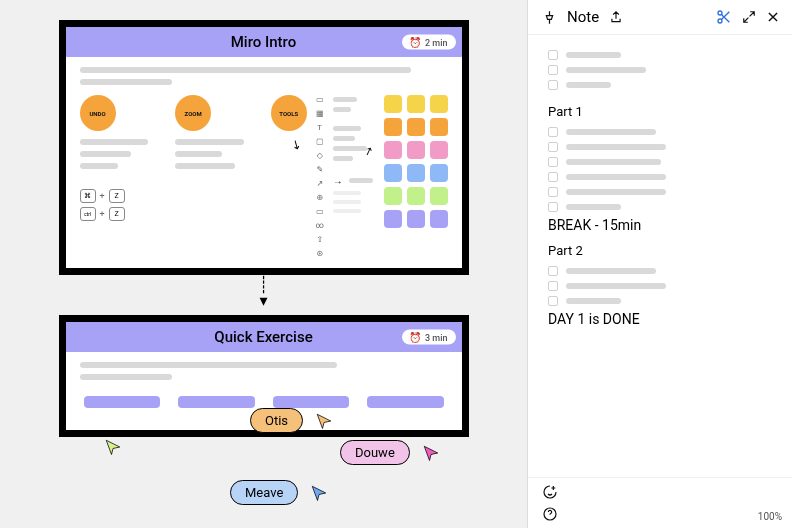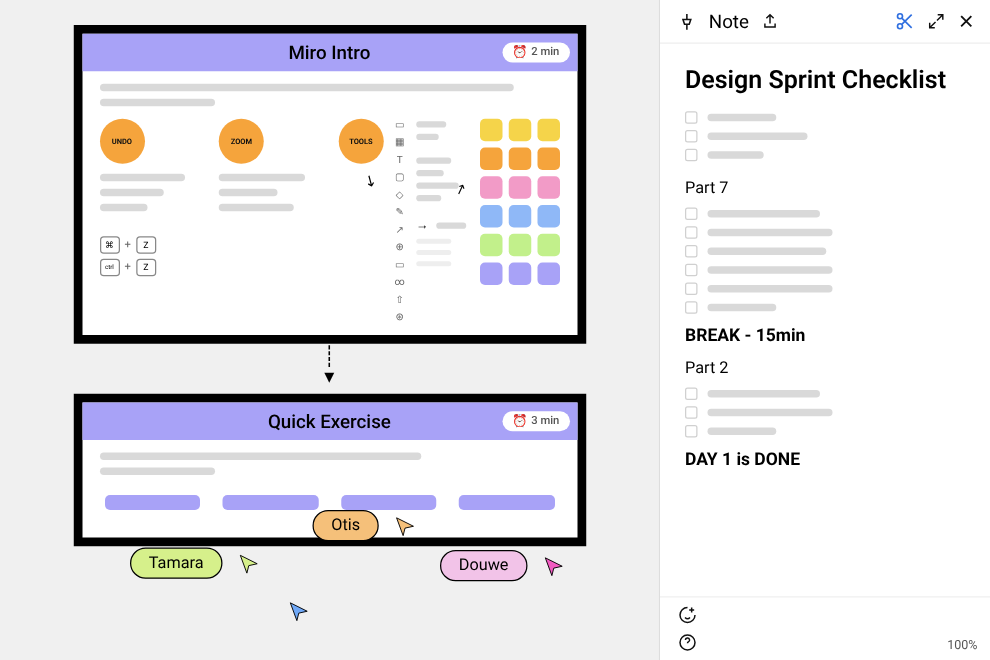--- a/index.html
+++ b/index.html
@@ -138,21 +138,21 @@
     padding:8px 12px 8px 14px;
     border-bottom:1px solid #eee;
   }
   .side-head-left { display:flex; align-items:center; gap:10px; font-size:14px; }
   .side-head-right { display:flex; align-items:center; gap:10px; font-size:14px; color:#333; }
   .icon-btn { cursor:pointer; display:inline-flex; }
 
   .side-body { padding: 10px 20px; overflow:auto; flex:1; }
   .note-title { font-size:20px; font-weight:600; margin:6px 0 14px 0; }
   .sec-label { font-size:13px; margin:6px 0 8px 0; }
-  .sec-bold { font-weight:700; font-size:14px; margin:10px 0 10px 0;}
+  .sec-bold { font-weight:400; font-size:14px; margin:0 0 10px 0;}
   .check-row { display:flex; align-items:center; gap:8px; margin:5px 0;}
   .chk { width:10px; height:10px; border:1px solid #d0d0d0; border-radius:2px; }
   .bar { height:6px; background:#d9d9d9; border-radius:3px; }
 
   .side-foot {
     padding:6px 10px 6px 14px;
     display:flex;
     align-items:flex-end;
     justify-content:space-between;
     border-top:1px solid #f0f0f0;
@@ -285,38 +285,38 @@
       <div class="ex-slots">
         <div class="slot"></div>
         <div class="slot"></div>
         <div class="slot"></div>
         <div class="slot"></div>
       </div>
     </div>
   </div>
 
   <div class="cursor" style="left:104px; top:438px;">
-    <span class="label" style="background:#d6f08b;">Tamara</span>
     <svg viewBox="0 0 24 24">
         <path d="M3 3 L21 12 L12 14 L10 22 Z" fill="#d6f08b" stroke="#000"></path>
       </svg>
   </div>
   <div class="cursor" style="left:250px; top:408px;">
     <span class="label" style="background:#f5c07a;">Otis</span>
     <svg viewBox="0 0 24 24">
         <path d="M3 3 L21 12 L12 14 L10 22 Z" fill="#f5c07a" stroke="#000"></path>
       </svg>
   </div>
-  <div class="cursor" style="left:352px; top:440px;">
+  <div class="cursor" style="left:340px; top:440px;">
     <span class="label" style="background:#f2c3e8;">Douwe</span>
     <svg viewBox="0 0 24 24">
         <path d="M3 3 L21 12 L12 14 L10 22 Z" fill="#f25bc1" stroke="#000"></path>
       </svg>
   </div>
   <div class="cursor" style="left:230px; top:480px;">
+    <span class="label" style="background:#b7d4f7;">Meave</span>
     <svg viewBox="0 0 24 24">
         <path d="M3 3 L21 12 L12 14 L10 22 Z" fill="#6fa8f7" stroke="#000"></path>
       </svg>
   </div>
 
 </div>
 
 <div class="sidebar">
   <div class="side-head">
     <div class="side-head-left">
@@ -347,36 +347,35 @@
       </span>
       <span class="icon-btn">
         <svg width="14" height="14" viewBox="0 0 24 24" fill="none" stroke="#111" stroke-width="2.5">
             <path d="M5 5 L19 19 M19 5 L5 19"></path>
           </svg>
       </span>
     </div>
   </div>
 
   <div class="side-body">
-    <div class="note-title">Design Sprint Checklist</div>
 
     <div class="check-row">
         <span class="chk"></span>
         <span class="bar" style="width:55px;"></span>
       </div>
     <div class="check-row">
         <span class="chk"></span>
         <span class="bar" style="width:80px;"></span>
       </div>
     <div class="check-row">
         <span class="chk"></span>
         <span class="bar" style="width:45px;"></span>
       </div>
 
-    <div class="sec-label" style="margin-top:14px;">Part 7</div>
+    <div class="sec-label" style="margin-top:14px;">Part 1</div>
     <div class="check-row">
         <span class="chk"></span>
         <span class="bar" style="width:90px;"></span>
       </div>
     <div class="check-row">
         <span class="chk"></span>
         <span class="bar" style="width:100px;"></span>
       </div>
     <div class="check-row">
         <span class="chk"></span>

